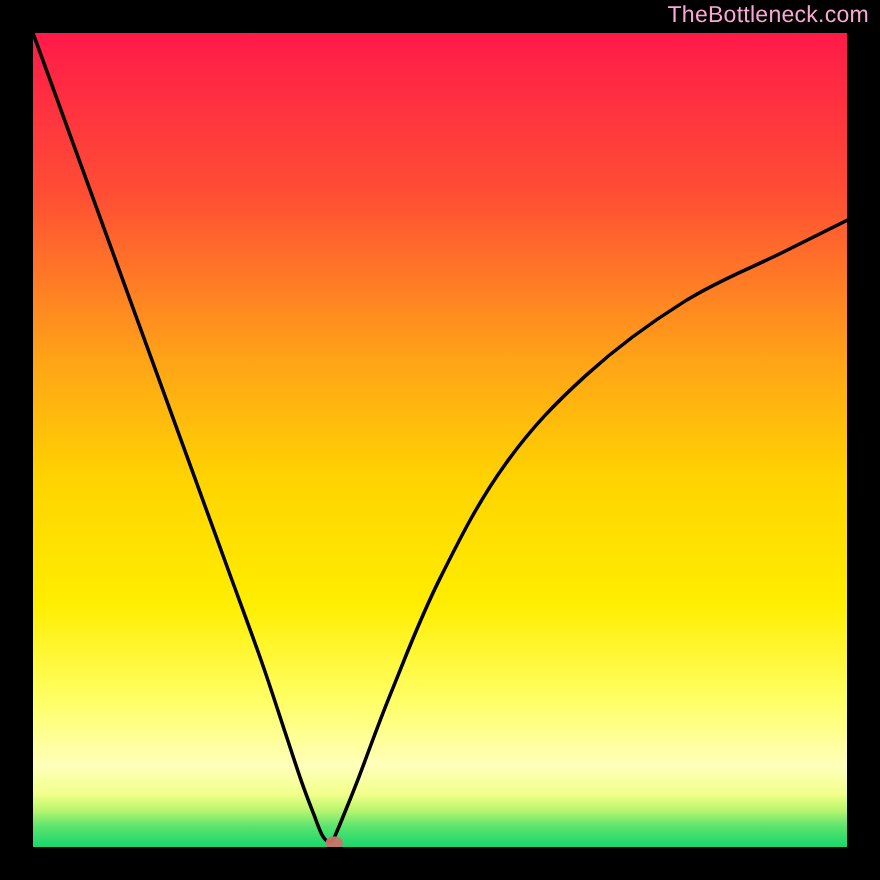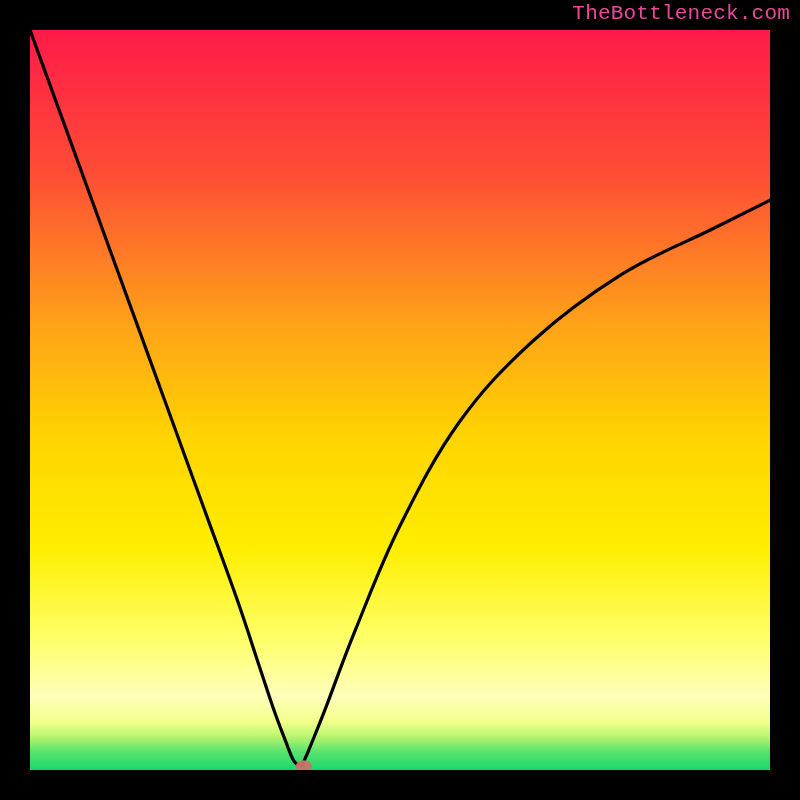--- a/index.html
+++ b/index.html
@@ -14,26 +14,25 @@
   .outer {
     position: relative;
     width: 800px;
     height: 800px;
     background: #000;
   }
   .watermark {
     position: absolute;
     top: 2px;
     right: 10px;
-    color: #ec4899;
+    color: #f9a8d4;
     font-size: 21px;
     font-weight: 500;
     letter-spacing: 0.2px;
     z-index: 10;
-    font-family: Liberation Mono, monospace;
   }
   .plot-area {
     position: absolute;
     left: 30px;
     top: 30px;
     width: 740px;
     height: 740px;
     overflow: hidden;
   }
   .plot-area svg {

